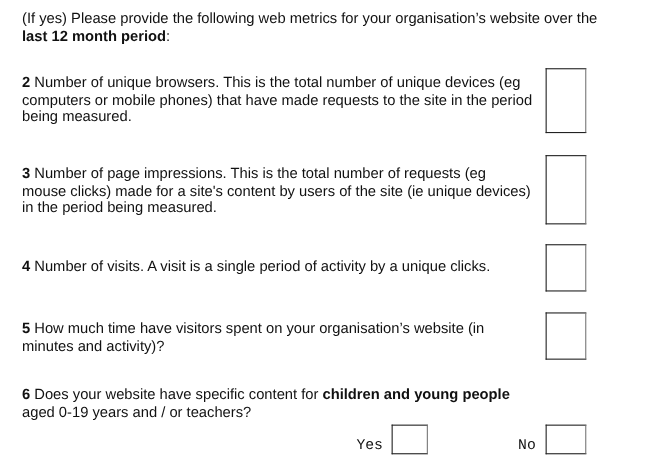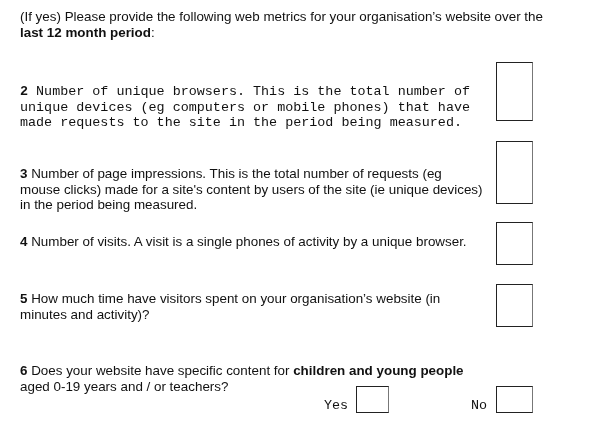--- a/index.html
+++ b/index.html
@@ -9,30 +9,30 @@
     .intro { top: 9px; width: 580px; }
     b { font-weight: bold; text-align: right; }
     .box { position: absolute; border: 1px solid #222; border-right-color: #777; background: #fff; box-sizing: border-box; }
     .lbl { position: absolute; font-size: 13.4px; font-family: Liberation Mono, monospace; }
   </style>
 </head>
 <body>
 
 <div class="block intro"><span>(If yes) Please provide the following web metrics for your organisation’s website over the</span><br><b>last 12 month period</b><span>:</span></div>
 
-<div class="block" style="top:84px;font-family:Liberation Mono, monospace;"><b>2</b><span> Number of unique browsers. This is the total number of unique devices (eg computers or mobile phones) that have made requests to the site in the period being measured.</span></div>
+<div class="block" style="top:67px;"><b>2</b><span> Number of unique browsers. This is the total number of unique devices (eg computers or mobile phones) that have made requests to the site in the period being measured.</span></div>
 <div class="box" style="left:496px;top:62px;width:37px;height:59px;"></div>
 
-<div class="block" style="top:166px;"><b>3</b><span> Number of page impressions. This is the total number of requests (eg mouse clicks) made for a site's content by users of the site (ie unique devices) in the period being measured.</span></div>
+<div class="block" style="top:150px;"><b>3</b><span> Number of page impressions. This is the total number of requests (eg mouse clicks) made for a site's content by users of the site (ie unique devices) in the period being measured.</span></div>
 <div class="box" style="left:496px;top:141px;width:37px;height:63px;"></div>
 
-<div class="block" style="top:234px;"><b>4</b><span> Number of visits. A visit is a single phones of activity by a unique browser.</span></div>
+<div class="block" style="top:234px;"><b>4</b><span> Number of visits. A visit is a single period of activity by a unique clicks.</span></div>
 <div class="box" style="left:496px;top:222px;width:37px;height:43px;"></div>
 
 <div class="block" style="top:291px;"><b>5</b><span> How much time have visitors spent on your organisation’s website (in minutes and activity)?</span></div>
 <div class="box" style="left:496px;top:284px;width:37px;height:43px;"></div>
 
-<div class="block" style="top:351px;margin-top:12px;"><b>6</b><span> Does your website have specific content for </span><b>children and young people</b><span> aged 0-19 years and / or teachers?</span></div>
+<div class="block" style="top:351px;"><b>6</b><span> Does your website have specific content for </span><b>children and young people</b><span> aged 0-19 years and / or teachers?</span></div>
 
 <span class="lbl" style="left:324px;top:398px;">Yes</span>
 <div class="box" style="left:356px;top:386px;width:33px;height:27px;"></div>
 <span class="lbl" style="left:471px;top:398px;">No</span>
 <div class="box" style="left:496px;top:386px;width:37px;height:27px;"></div>
 
 </body></html>

